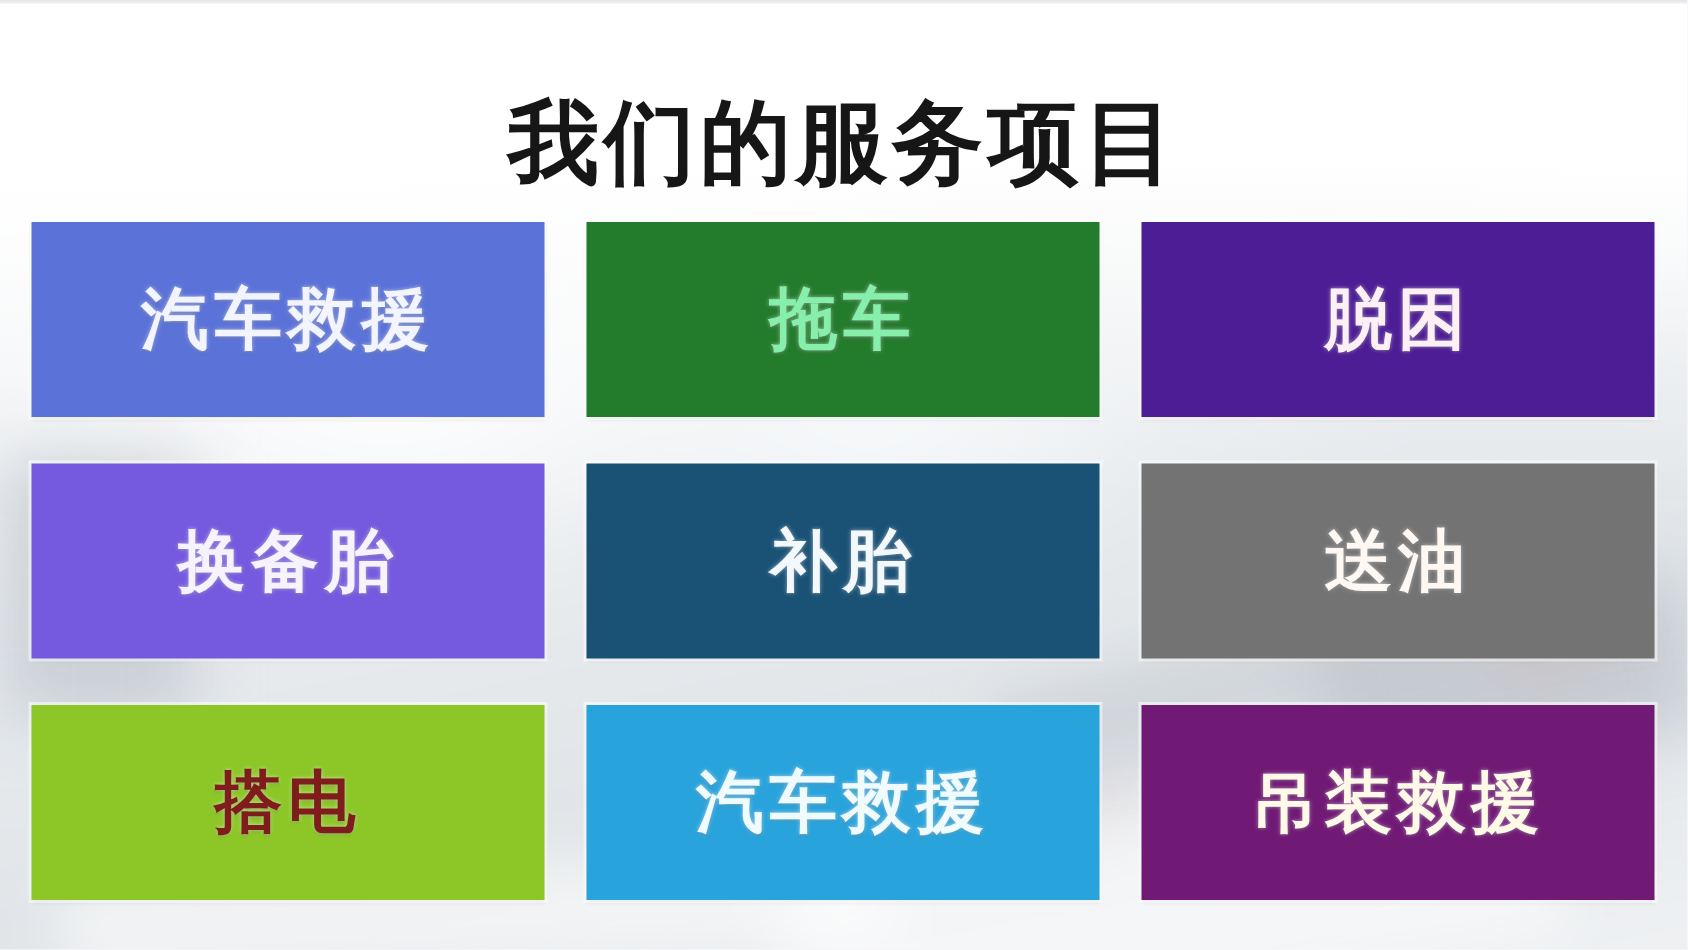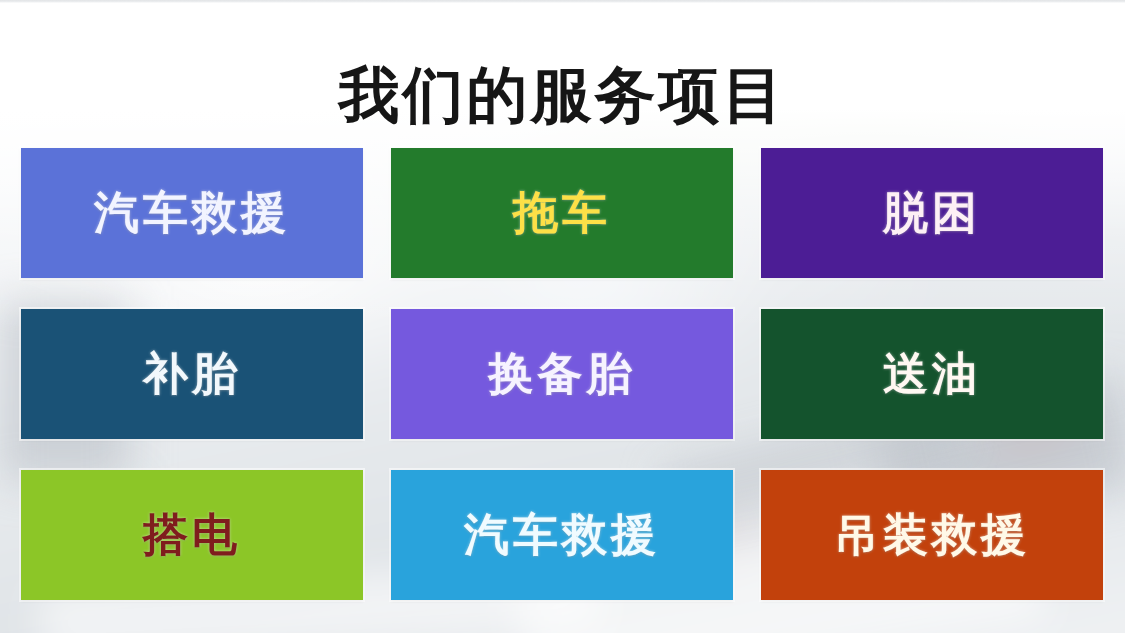--- a/index.html
+++ b/index.html
@@ -154,45 +154,45 @@
 
   <h1 class="headline" style="color: rgb(22, 22, 22);">我们的服务项目</h1>
 
   <div class="grid">
 
     <div class="tile" style="background-color: rgb(91, 114, 216);">
       <span class="tile-label" style="color: rgb(242, 244, 255);">汽车救援</span>
     </div>
 
     <div class="tile" style="background-color: rgb(35, 123, 44);">
-      <span class="tile-label" style="color: #fde047;">拖车</span>
+      <span class="tile-label" style="color: #86efac;">拖车</span>
     </div>
 
     <div class="tile" style="background-color: #4c1d95;">
       <span class="tile-label" style="color: rgb(253, 240, 245);">脱困</span>
     </div>
 
+    <div class="tile" style="background-color: rgb(117, 89, 222);">
+      <span class="tile-label" style="color: rgb(246, 243, 255);">换备胎</span>
+    </div>
+
     <div class="tile" style="background-color: rgb(26, 82, 118);">
       <span class="tile-label" style="color: rgb(242, 248, 252);">补胎</span>
     </div>
 
-    <div class="tile" style="background-color: rgb(117, 89, 222);">
-      <span class="tile-label" style="color: rgb(246, 243, 255);">换备胎</span>
-    </div>
-
-    <div class="tile" style="background-color: #14532d;">
+    <div class="tile" style="background-color: #737373;">
       <span class="tile-label" style="color: rgb(255, 248, 242);">送油</span>
     </div>
 
     <div class="tile" style="background-color: rgb(140, 198, 39);">
       <span class="tile-label" style="color: #7f1d1d;">搭电</span>
     </div>
 
     <div class="tile" style="background-color: rgb(41, 163, 220);">
       <span class="tile-label" style="color: rgb(240, 251, 255);">汽车救援</span>
     </div>
 
-    <div class="tile" style="background-color: #c2410c;">
+    <div class="tile" style="background-color: #701a75;">
       <span class="tile-label" style="color: rgb(255, 249, 232);">吊装救援</span>
     </div>
 
   </div>
 </div>
 
 </body></html>

